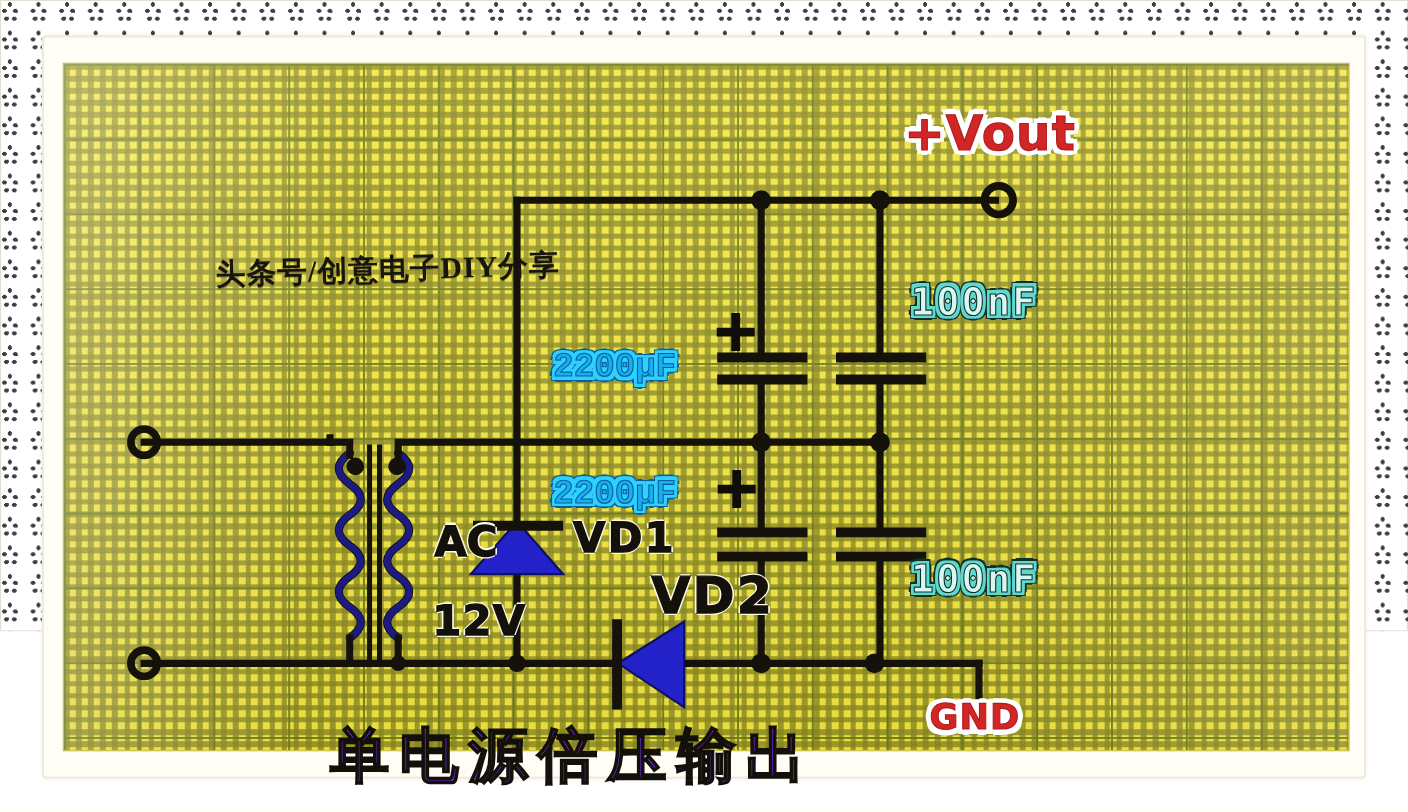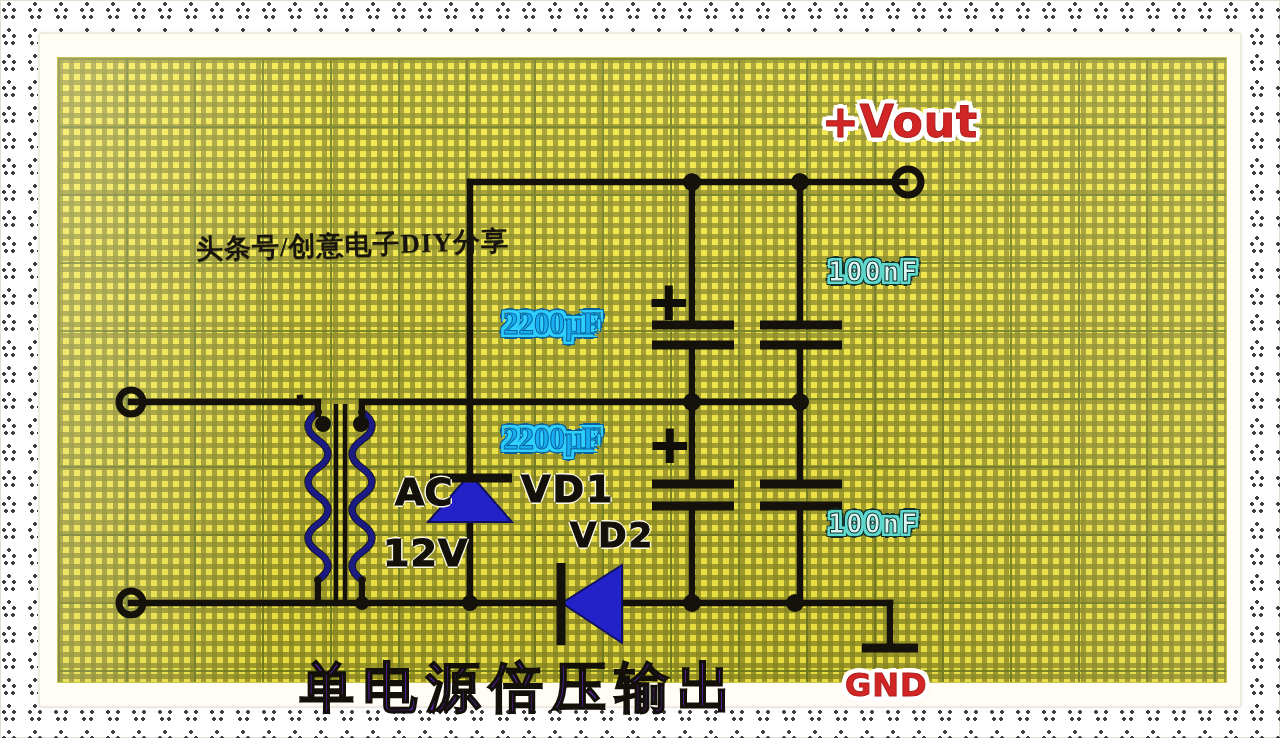--- a/index.html
+++ b/index.html
@@ -1,20 +1,20 @@
 <!DOCTYPE html>
 <html><head>
 <meta charset="utf-8">
 <style>
   html,body{margin:0;padding:0;background:#ffffff;}
   body{width:1280px;height:738px;overflow:hidden;font-family:"Liberation Sans",sans-serif;}
 
   
   #frame{
-    position:relative;width:1280px;height:738px;
+    position:relative;width:1280px;height:574px;
     background:#f6f3ea;
   }
   #lace{
     position:absolute;inset:0;
     background:
       radial-gradient(circle at 50% 50%, #ffffff 0 100%),
       linear-gradient(180deg,#f7f4ec,#efece2);
     box-shadow:inset 0 0 0 1px #e2ded2;
   }
   
@@ -112,34 +112,35 @@
       -3px -3px 0 #fff, 3px -3px 0 #fff, -3px 3px 0 #fff, 3px 3px 0 #fff,
       -5px 0 0 #fff, 5px 0 0 #fff, 0 -5px 0 #fff, 0 5px 0 #fff,
       -4px -4px 0 #fff, 4px -4px 0 #fff, -4px 4px 0 #fff, 4px 4px 0 #fff,
       0 0 7px rgba(0,0,0,.35);
   }
   #lbl-vout{font-size:44px;letter-spacing:1px;}
   #lbl-gnd{font-size:32px;letter-spacing:1px;}
 
   
   .cyanblock{
-    font-family:Liberation Serif, serif;
+    font-family:Liberation Mono, monospace;
     font-weight:bold;font-size:31px;letter-spacing:0px;
     color:#18aef0;
     -webkit-text-stroke:1px #0a5f9a;
     text-shadow:
       -3px 0 0 #2fd0ff, 3px 0 0 #2fd0ff, 0 -3px 0 #2fd0ff, 0 3px 0 #2fd0ff,
       -3px -3px 0 #2fd0ff, 3px -3px 0 #2fd0ff, -3px 3px 0 #2fd0ff, 3px 3px 0 #2fd0ff,
       -5px 0 0 #0a5f9a, 5px 0 0 #0a5f9a, 0 -5px 0 #0a5f9a, 0 5px 0 #0a5f9a,
       -4px -4px 0 #0a5f9a, 4px -4px 0 #0a5f9a, -4px 4px 0 #0a5f9a, 4px 4px 0 #0a5f9a;
+    margin-top: 11px;
   }
   
   .palecyan{
     font-family:"DejaVu Sans Mono",monospace;
-    font-weight:bold;font-size:27px;letter-spacing:2px;
+    font-weight:bold;font-size:35px;letter-spacing:2px;
     color:#d9f7f2;
     -webkit-text-stroke:1px #0f2b26;
     text-shadow:
       -3px 0 0 #5fd8cd, 3px 0 0 #5fd8cd, 0 -3px 0 #5fd8cd, 0 3px 0 #5fd8cd,
       -3px -3px 0 #5fd8cd, 3px -3px 0 #5fd8cd, -3px 3px 0 #5fd8cd, 3px 3px 0 #5fd8cd,
       -5px 0 0 #11302a, 5px 0 0 #11302a, 0 -5px 0 #11302a, 0 5px 0 #11302a,
       -4px -4px 0 #11302a, 4px -4px 0 #11302a, -4px 4px 0 #11302a, 4px 4px 0 #11302a;
   }
   
   .greenblock{
@@ -156,21 +157,21 @@
   
   .marker{
     font-family:"DejaVu Sans",sans-serif;
     font-weight:bold;color:#13110a;
     -webkit-text-stroke:1.2px #13110a;
     text-shadow:-2px 0 0 #fdfbe8, 2px 0 0 #fdfbe8, 0 -2px 0 #fdfbe8, 0 2px 0 #fdfbe8;
   }
   #lbl-ac{font-size:38px;padding-left:12px;}
   #lbl-12v{font-size:38px;letter-spacing:1px;}
   #lbl-vd1{font-size:38px;letter-spacing:2px;text-align:center;}
-  #lbl-vd2{font-size:34px;letter-spacing:2px;}
+  #lbl-vd2{font-size:46px;letter-spacing:2px;padding-left:22px;}
   .plus-sign{
     font-family:"DejaVu Sans",sans-serif;font-weight:bold;
     font-size:52px;color:#100e08;line-height:1;
     -webkit-text-stroke:2px #100e08;
   }
 </style>
 </head>
 <body>
 
 <div id="frame">
@@ -295,26 +296,26 @@
     <g>
       <circle class="term" cx="908" cy="182" r="13"></circle>
     </g>
     <g>
       <line class="plate" x1="862" y1="648" x2="918" y2="648"></line>
     </g>
   </svg>
 
   <div class="lbl redpill" id="lbl-vout" style="left:822px;top:100px;">+Vout</div>
 
-  <div class="lbl redpill" id="lbl-gnd" style="left:845px;top:669px;">GND</div>
+  <div class="lbl redpill" id="lbl-gnd" style="left:845px;top:636px;">GND</div>
 
 
   <div class="lbl marker" id="lbl-ac" style="left:383px;top:473px;">AC</div>
 
-  <div class="lbl marker" id="lbl-12v" style="left:383px;top:534px;">12V</div>
+  <div class="lbl marker" id="lbl-12v" style="left:383px;top:545px;padding-left:10px;">12V</div>
 
   <div class="lbl marker" id="lbl-vd1" style="left:521px;top:470px;">VD1</div>
 
   <div class="lbl marker" id="lbl-vd2" style="left:570px;top:518px;">VD2</div>
 
   <div class="lbl cyanblock" id="lbl-c1" style="left:503px;top:308px;">2200μF</div>
 
   <div class="lbl cyanblock" id="lbl-c2" style="left:503px;top:423px;">2200μF</div>
 
   <div class="lbl palecyan" id="lbl-c3" style="left:828px;top:258px;">100nF</div>

